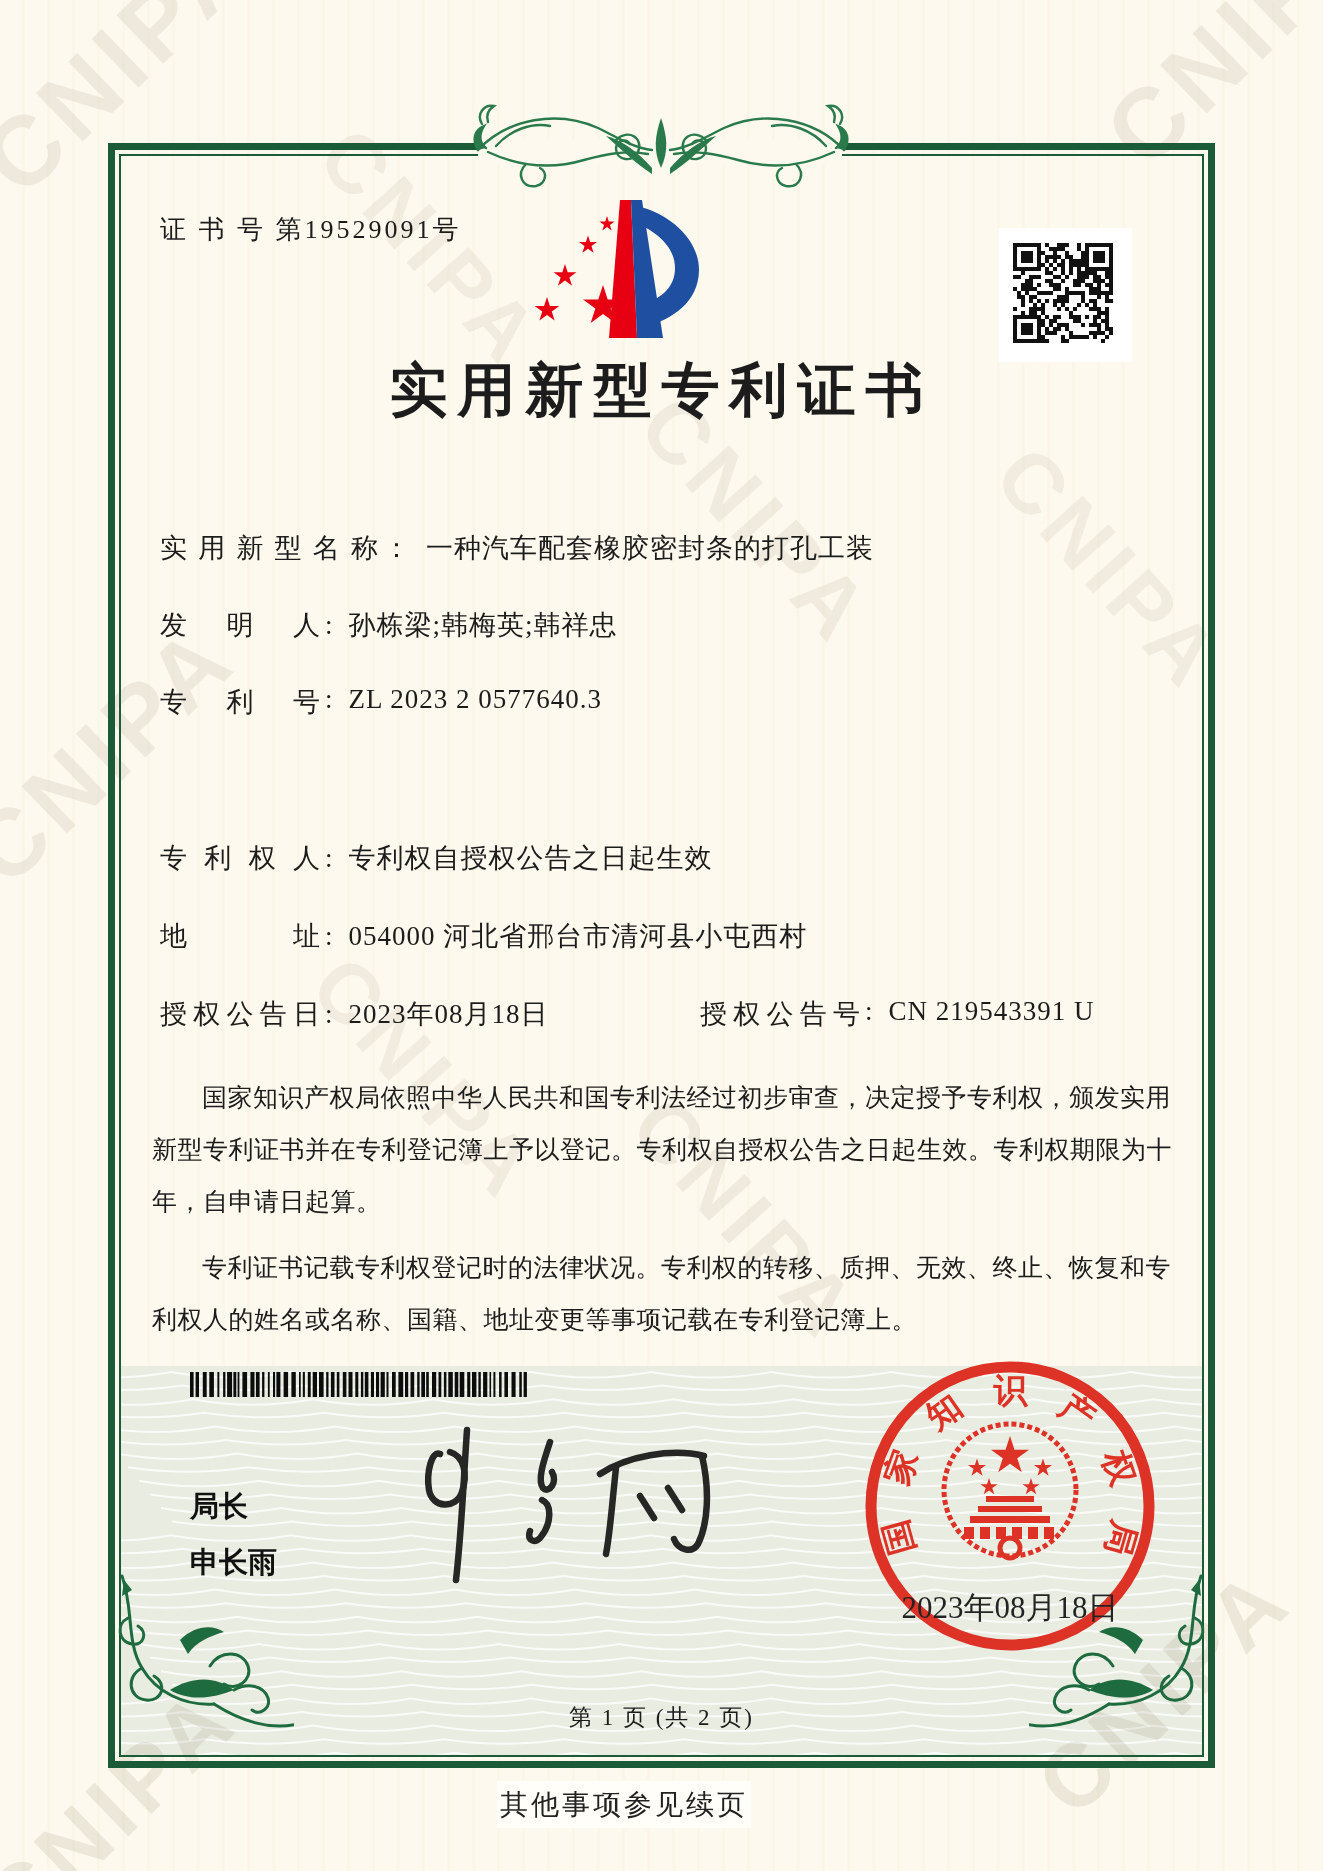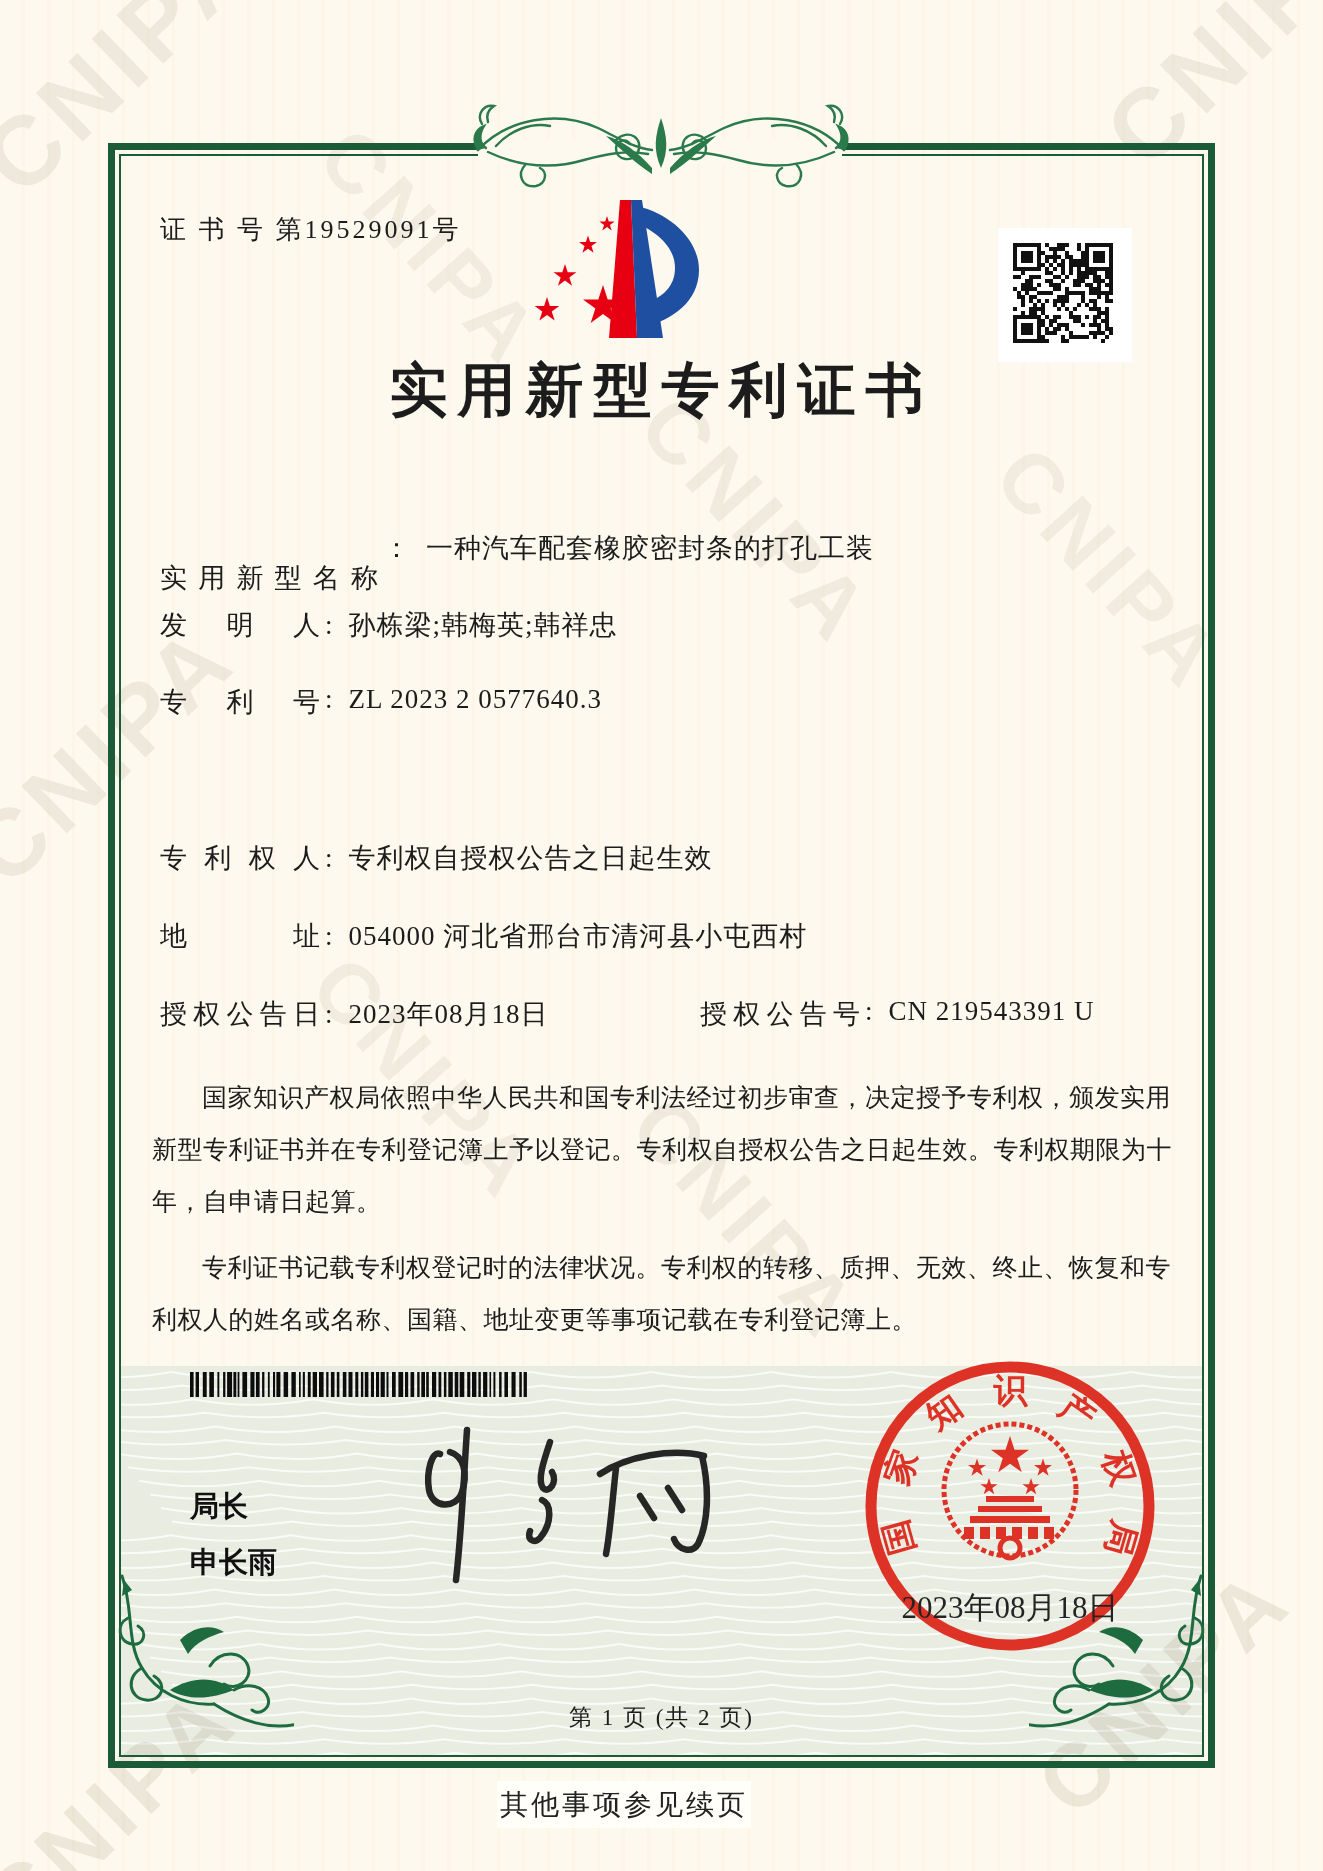--- a/index.html
+++ b/index.html
@@ -37,21 +37,21 @@
   .certno{position:absolute;left:160px;top:212px;font-size:26px;letter-spacing:3px;}
   .logo{position:absolute;left:455px;top:190px;}
   .qrbox{position:absolute;left:998px;top:228px;width:134px;height:134px;background:#ffffff;}
   .qrbox svg{position:absolute;left:15px;top:15px;}
   .title{position:absolute;left:0;top:352px;width:100%;margin:0;text-align:center;
     font-size:58px;font-weight:900;letter-spacing:10px;}
   .frow{position:absolute;left:160px;font-size:27px;white-space:nowrap;}
   .fr1{top:530px;}.fr2{top:607px;}.fr3{top:684px;}.fr4{top:762px;}.fr5{top:840px;}.fr6{top:918px;}
   .fr7{top:996px;}
   .flabel{display:inline-block;width:160px;text-align:justify;text-align-last:justify;vertical-align:top;}
-  .flabel.wide{width:218px;margin-top:30px;}
+  .flabel.wide{width:218px;}
   .fsep{margin-left:5px;}
   .fval{margin-left:16px;letter-spacing:1px;}
   .grant-right{position:absolute;left:540px;top:0;white-space:nowrap;}
   .paras{position:absolute;left:152px;top:1072px;width:1048px;font-size:25px;line-height:52px;letter-spacing:0.5px;}
   .paras p{margin:0 16px 14px 0;text-indent:2em;}
   .barcode{position:absolute;left:190px;top:1372px;}
   .director{position:absolute;left:190px;top:1478px;font-family:"Liberation Sans","DejaVu Sans",sans-serif;
     font-weight:600;font-size:29px;line-height:56px;color:#111;}
   .signature{position:absolute;left:372px;top:1412px;}
   .seal{position:absolute;left:860px;top:1356px;}

